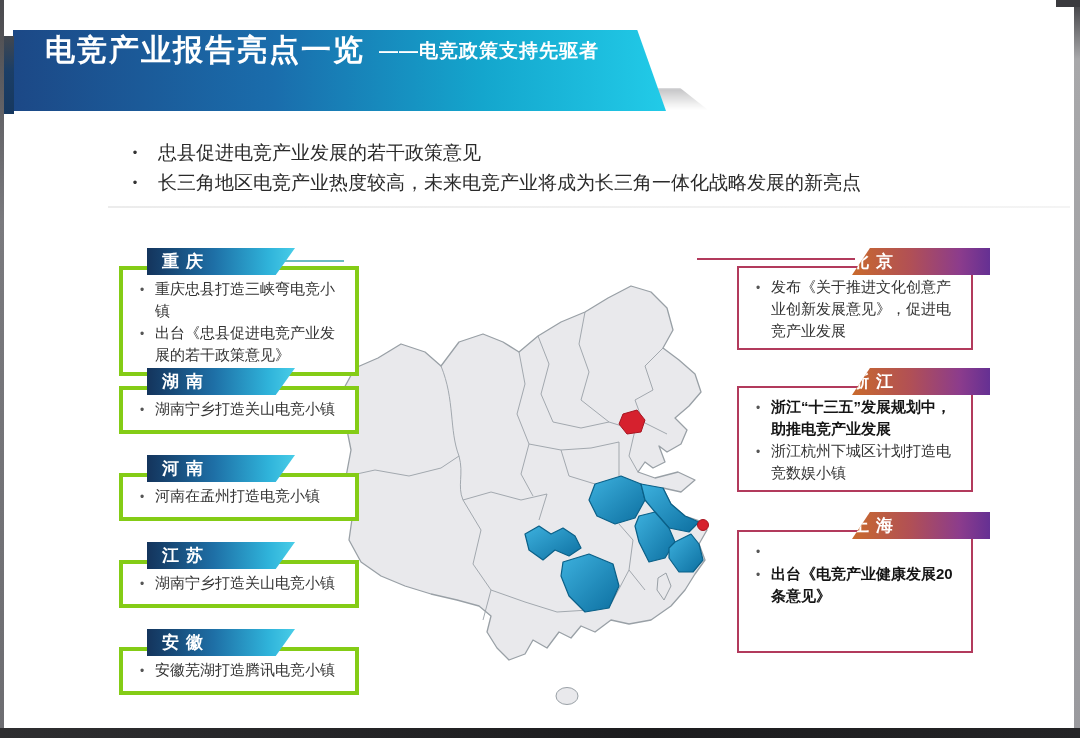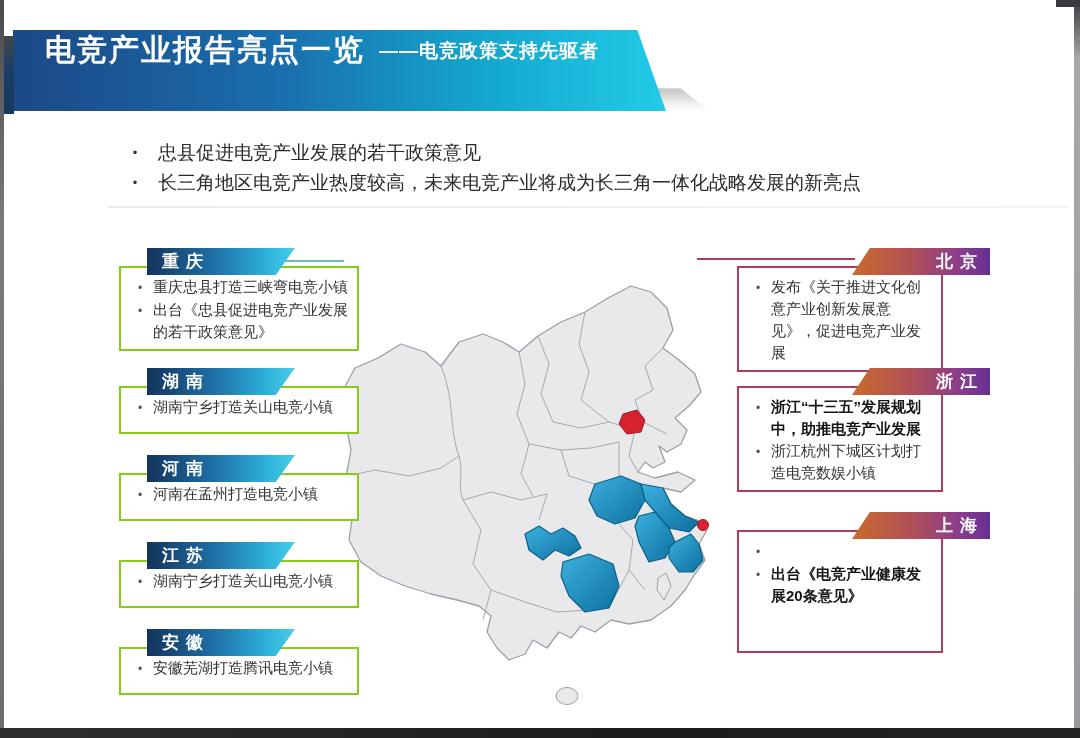--- a/index.html
+++ b/index.html
@@ -37,28 +37,28 @@
   
   .callout{position:absolute;z-index:2;}
   .callout-left{left:107px;width:255px;}
   .callout-right{left:737px;width:253px;}
 
   .co-header{position:absolute;top:0;height:27px;line-height:27px;color:#fff;
     font-weight:bold;font-size:17px;letter-spacing:7px;box-sizing:border-box;z-index:2;}
   .left-header{left:2px;width:148px;padding-left:15px;
     background:linear-gradient(90deg,#14345c 0%,#1e6fa6 45%,#2fb3da 82%,#49cde8 100%);
     clip-path:polygon(0 0,100% 0,87% 100%,0 100%);margin-left:38px;}
-  .right-header{right:0;width:138px;text-align:right;padding-right:6px;
+  .right-header{right:0;width:138px;padding-right:6px;
     background:linear-gradient(90deg,#c96a2c 0%,#b15055 42%,#8c3c8c 78%,#653093 100%);
     clip-path:polygon(13% 0,100% 0,100% 100%,0 100%);}
 
   .co-body{position:relative;background:#ffffff;box-sizing:border-box;
     padding:8px 8px 6px 6px;margin-top:18px;}
-  .left-body{margin-left:12px;width:240px;border:2px solid #84cc16;}
-  .right-body{margin-right:18px;width:206px;border:2px solid #b23a5c;}
+  .left-body{margin-left:12px;width:240px;border:4px solid #84cc16;}
+  .right-body{margin-right:18px;width:236px;border:2px solid #b23a5c;}
 
   .item{display:flex;font-size:15px;line-height:22px;color:#333;}
   .item .dot{width:26px;text-align:center;font-size:12px;color:#555;flex:none;padding-top:1px;}
   .item .txt{flex:1;}
   .item.bold .txt{font-weight:bold;color:#151515;}
 
   .dot::before{content:"\2022";}
   .intro-row .dot::before{content:"\2022";}
 
   

